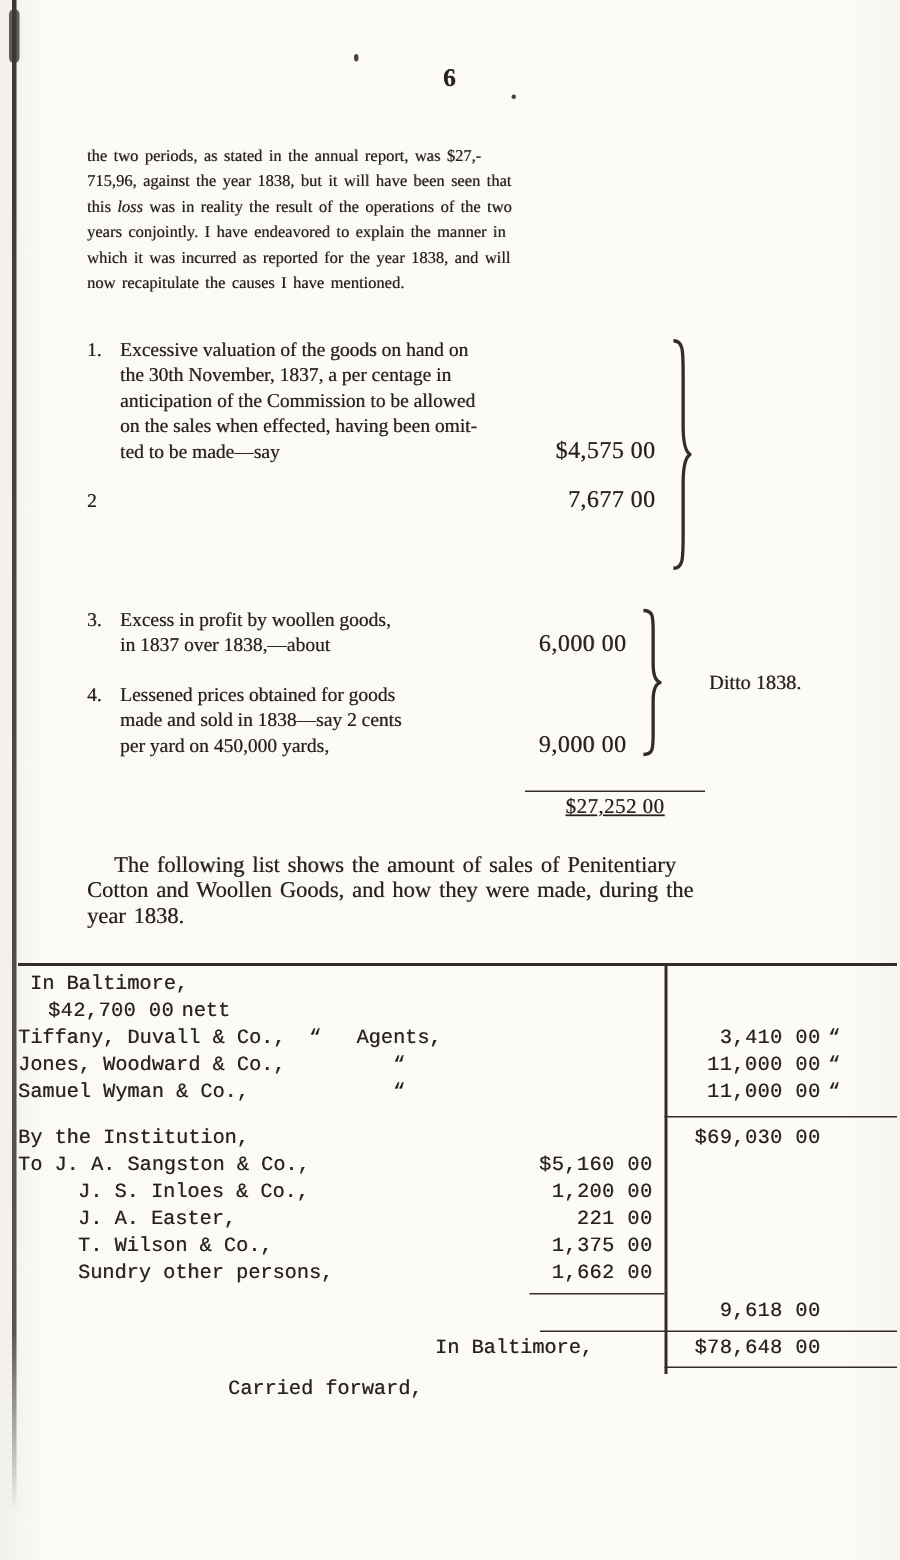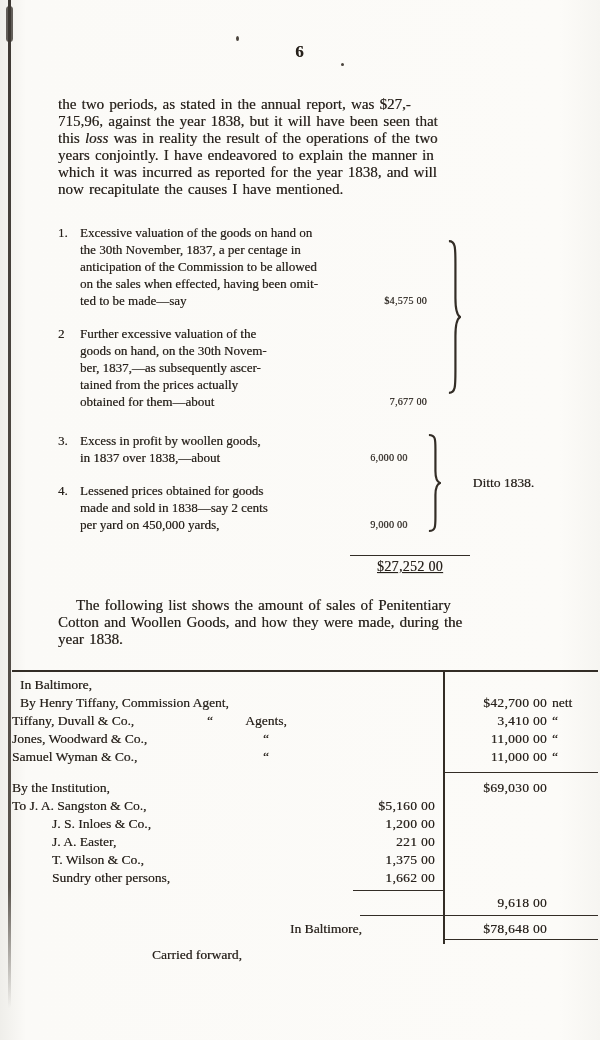--- a/index.html
+++ b/index.html
@@ -31,34 +31,34 @@
   .page-number {
     padding-top: 42px;
     margin: 0 0 34px 0;
     text-align: center;
     font-size: 17px; font-weight: bold;
     letter-spacing: 1px;
   }
   .intro {
     margin: 0 0 26px 58px;
     width: 538px;
-    font-size: 15px; line-height: 17px;
+    font-size: 11px; line-height: 17px;
     white-space: pre-line;
     word-spacing: 1.5px;
   }
   .intro em { font-style: italic; }
 
   .groups { margin-left: 58px; }
   .group { display: flex; margin-bottom: 22px; }
   .items { width: 387px; }
   .item { position: relative; display: flex; margin-bottom: 16px; font-size: 13px; line-height: 17px; }
   .item:last-child { margin-bottom: 0; }
   .num { width: 22px; flex-shrink: 0; }
   .itext { white-space: pre-line; width: 300px; }
-  .amt { position: absolute; right: 18px; bottom: 0; font-size: 10px; letter-spacing: 0.3px; }
+  .amt { position: absolute; right: 8px; bottom: 0; font-size: 16px; letter-spacing: 0.3px; }
 
   .brace-col { width: 18px; display: flex; align-items: center; justify-content: center; }
   .brace { width: 13px; display: block; }
   .brace-a { height: 158px; }
   .brace-b { height: 100px; }
   .note {
     width: 134px; margin-left: 4px;
     display: flex; align-items: center;
     font-size: 13.5px; line-height: 16px;
     white-space: pre-line;
@@ -76,21 +76,21 @@
   }
 
   .sales-table {
     position: relative;
     margin: 22px 0 0 12px; width: 586px;
     border-top: 2px solid #332d26;
     padding-top: 4px;
     font-size: 13.5px; line-height: 18px;
   }
   .vrule { position: absolute; left: 431px; top: 0; width: 1.6px; height: 272px; background: #332d26; }
-  .trow { display: flex; height: 18px; align-items: center; }
+  .trow { display: flex; height: 18px; align-items: flex-start; font-family: Liberation Mono, monospace; }
   .trow.tall { height: 20px; }
   .lcell { width: 431px; display: flex; }
   .rcell { width: 155px; display: flex; padding-right: 12px; box-sizing: border-box; }
   .ramt { flex: 1; text-align: right; letter-spacing: 0.3px; }
   .rsuf { width: 34px; padding-left: 5px; flex-shrink: 0; }
   .pl8  { padding-left: 8px; }
   .pl22 { }
   .pl40 { padding-left: 40px; }
   .pl140 { padding-left: 140px; }
   .pl278 { padding-left: 278px; }
@@ -130,25 +130,20 @@
           <span class="num">1.</span>
           <span class="itext">Excessive valuation of the goods on hand on
 the 30th November, 1837, a per centage in
 anticipation of the Commission to be allowed
 on the sales when effected, having been omit-
 ted to be made—say</span>
           <span class="amt">$4,575 00</span>
         </div>
         <div class="item">
           <span class="num">2</span>
-          <span class="itext">Further excessive valuation of the
-goods on hand, on the 30th Novem-
-ber, 1837,—as subsequently ascer-
-tained from the prices actually
-obtained for them—about</span>
           <span class="amt">7,677 00</span>
         </div>
       </div>
       <div class="brace-col">
         <svg class="brace brace-a" viewBox="0 0 14 100" preserveAspectRatio="none" aria-hidden="true">
           <path d="M1,2 C8,2 8,6 8,16 L8,38 C8,46 10,49 13,50 C10,51 8,54 8,62 L8,84 C8,94 8,98 1,98" fill="none" stroke="#332d26" stroke-width="2.2" vector-effect="non-scaling-stroke"></path>
         </svg>
       </div>
     </div>
 
@@ -189,23 +184,20 @@
     <div class="vrule"></div>
 
     <div class="trow">
       <div class="lcell">
           <span class="pl8">In Baltimore,</span>
         </div>
       <div class="rcell"></div>
     </div>
 
     <div class="trow">
-      <div class="lcell">
-          <span class="pl8">By Henry Tiffany, Commission Agent,</span>
-        </div>
       <div class="rcell">
         <span class="ramt">$42,700 00</span>
         <span class="rsuf">nett</span>
       </div>
     </div>
 
     <div class="trow">
       <div class="lcell pl22">
         <span class="aname">Tiffany, Duvall &amp; Co.,</span>
         <span class="c2">“</span>

